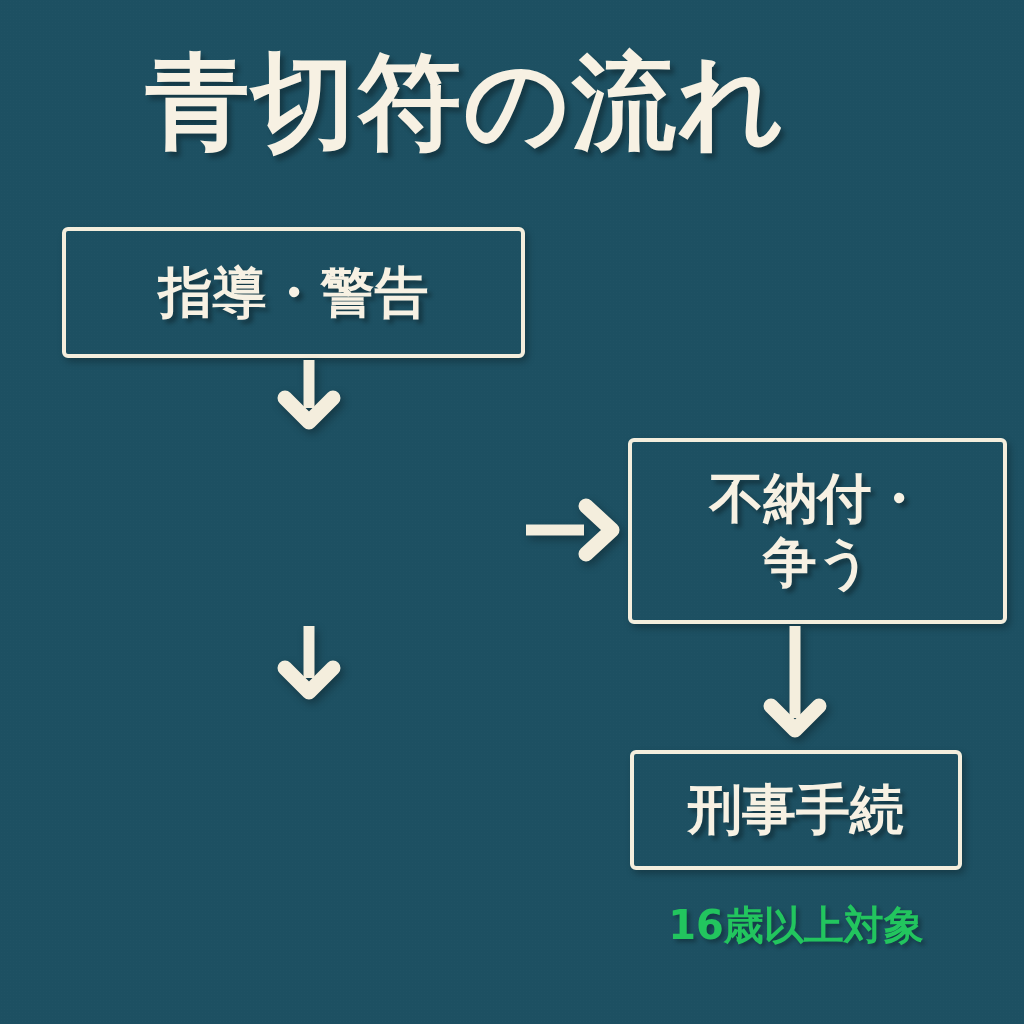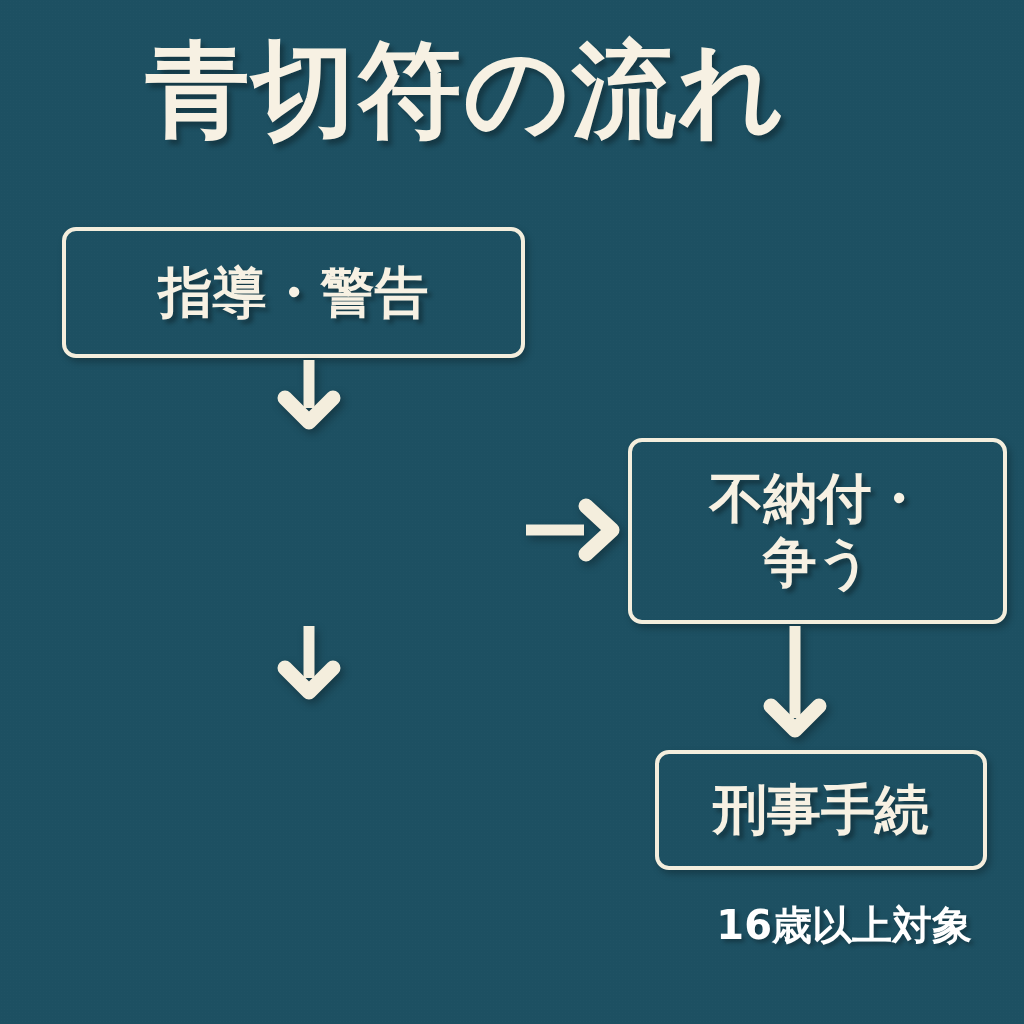--- a/index.html
+++ b/index.html
@@ -26,64 +26,64 @@
     background-image:
       radial-gradient(rgba(255,255,255,0.09) 0.5px, transparent 0.6px),
       radial-gradient(rgba(0,0,0,0.10) 0.5px, transparent 0.6px);
     background-size: 3px 3px, 4px 4px;
     background-position: 0 0, 1px 2px;
   }
 
   .title {
     position: absolute;
     left: 0;
-    top: 32px;
+    top: 44px;
     width: 932px;
     text-align: center;
     color: #f7f1e3;
     font-size: 104px;
     line-height: 1.12;
     font-weight: 700;
     letter-spacing: 2px;
     text-shadow: 4px 5px 5px rgba(0,0,0,0.30);
     white-space: nowrap;
   }
 
   .node {
     position: absolute;
     box-sizing: border-box;
     border: 4px solid #f4eedd;
-    border-radius: 14px;
+    border-radius: 6px;
     background: transparent;
     color: #f7f1e3;
     display: flex;
     align-items: center;
     justify-content: center;
     text-align: center;
     font-weight: 700;
     line-height: 1.18;
     text-shadow: 4px 4px 4px rgba(0,0,0,0.32);
     box-shadow: 3px 4px 7px rgba(0,0,0,0.26);
     padding: 0 14px;
   }
   .node .txt { display: block; white-space: pre-line; }
 
   #node-shido      { left: 62px;  top: 227px; width: 463px; height: 131px; font-size: 54px; }
   #node-hansoku    { left: 62px;  top: 438px; width: 463px; height: 186px; font-size: 56px; }
   #node-nouf       { left: 62px;  top: 710px; width: 463px; height: 135px; font-size: 56px; }
   #node-funou      { left: 628px; top: 438px; width: 379px; height: 186px; font-size: 54px; }
-  #node-keiji      { left: 630px; top: 750px; width: 332px; height: 120px; font-size: 54px; margin-left: 25px; }
+  #node-keiji      { left: 630px; top: 750px; width: 332px; height: 120px; font-size: 54px; }
 
   .caption {
     position: absolute;
     left: 620px;
     top: 898px;
     width: 352px;
-    text-align: right;
-    color: #ffffff;
+    text-align: center;
+    color: #22c55e;
     font-size: 40px;
     font-weight: 700;
     text-shadow: 3px 3px 4px rgba(0,0,0,0.30);
     white-space: nowrap;
   }
 
   
   .arrow { position: absolute; filter: drop-shadow(3px 4px 4px rgba(0,0,0,0.30)); }
   .arrow svg { display: block; overflow: visible; }
   .arrow svg path, .arrow svg line { stroke: #f4eedd; fill: none; }

